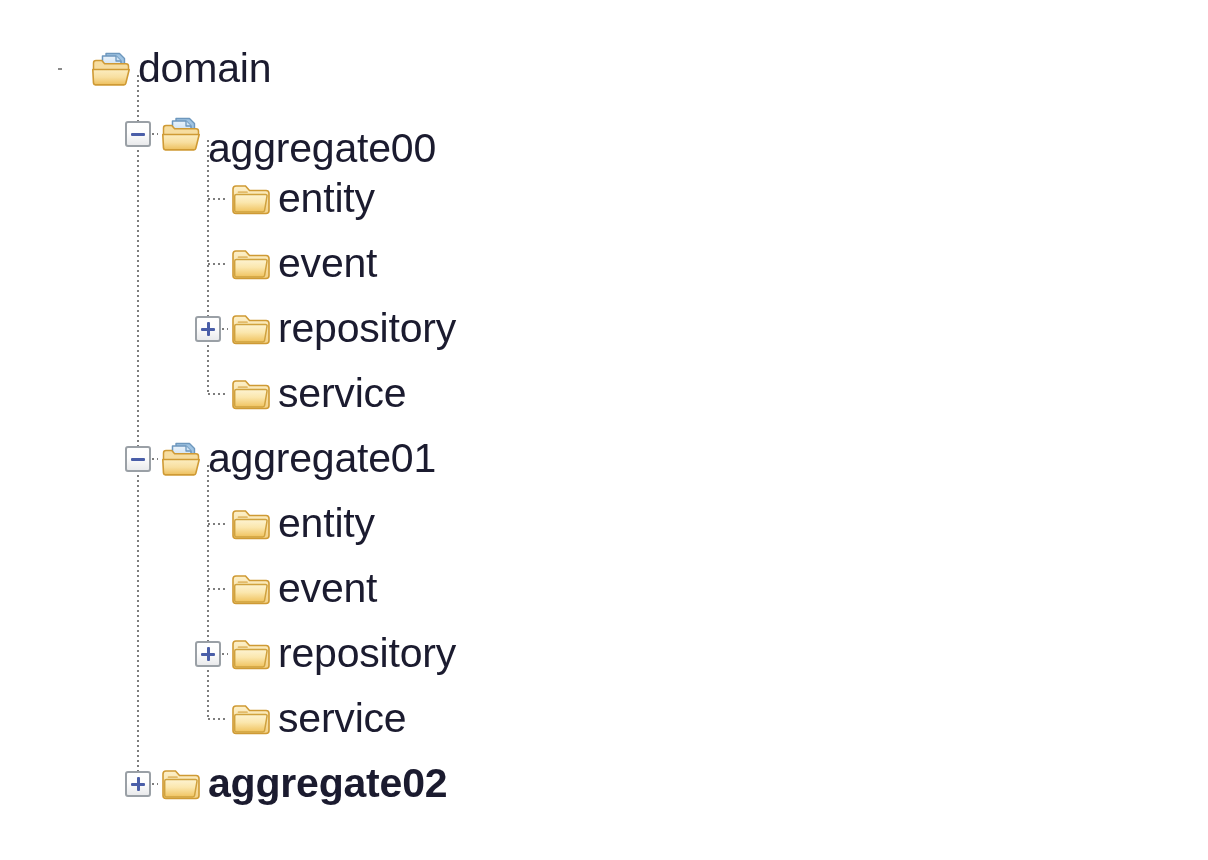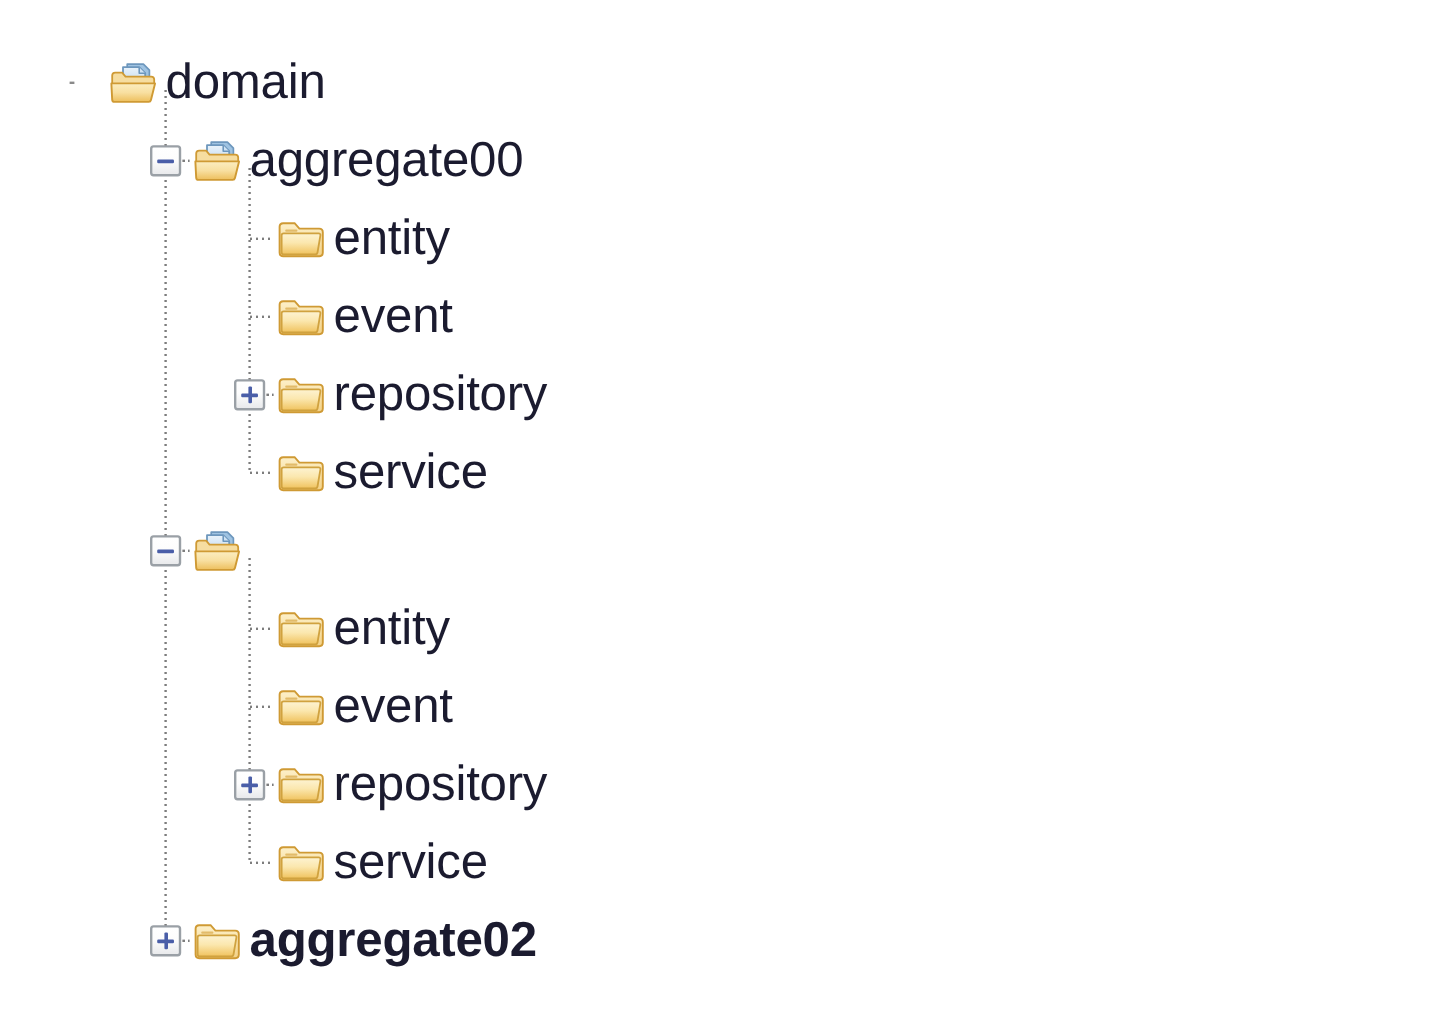--- a/index.html
+++ b/index.html
@@ -130,21 +130,21 @@
     </span>
     <span class="node-label" style="left: 138px; top: 68.5px;">domain</span>
     <div class="tree-row" style="top: 101px; width: 1208px;"></div>
     <div class="guide-h" style="left: 152px; top: 132.5px; width: 6px;"></div>
     <div class="toggle" style="left: 125px; top: 120.5px;"></div>
     <span class="icon" style="left: 160px; top: 114.5px;">
       <svg viewBox="0 0 42 38">
         <use href="#sym-package"></use>
       </svg>
     </span>
-    <span class="node-label" style="left: 208px; top: 134px;">aggregate00</span>
+    <span class="node-label" style="left: 208px; top: 149px;">aggregate00</span>
     <div class="tree-row" style="top: 166px; width: 1208px;"></div>
     <div class="guide-h" style="left: 208px; top: 197.5px; width: 20px;"></div>
     <span class="icon" style="left: 230px; top: 179.5px;">
       <svg viewBox="0 0 42 38">
         <use href="#sym-folder"></use>
       </svg>
     </span>
     <span class="node-label" style="left: 278px; top: 198.5px;">entity</span>
     <div class="tree-row" style="top: 231px; width: 1208px;"></div>
     <div class="guide-h" style="left: 208px; top: 262.5px; width: 20px;"></div>
@@ -172,20 +172,21 @@
     </span>
     <span class="node-label" style="left: 278px; top: 393.5px;">service</span>
     <div class="tree-row" style="top: 426px; width: 1208px;"></div>
     <div class="guide-h" style="left: 152px; top: 457.5px; width: 6px;"></div>
     <div class="toggle" style="left: 125px; top: 445.5px;"></div>
     <span class="icon" style="left: 160px; top: 439.5px;">
       <svg viewBox="0 0 42 38">
         <use href="#sym-package"></use>
       </svg>
     </span>
+    <span class="node-label" style="left: 208px; top: 458.5px;">aggregate01</span>
     <div class="tree-row" style="top: 491px; width: 1208px;"></div>
     <div class="guide-h" style="left: 208px; top: 522.5px; width: 20px;"></div>
     <span class="icon" style="left: 230px; top: 504.5px;">
       <svg viewBox="0 0 42 38">
         <use href="#sym-folder"></use>
       </svg>
     </span>
     <span class="node-label" style="left: 278px; top: 523.5px;">entity</span>
     <div class="tree-row" style="top: 556px; width: 1208px;"></div>
     <div class="guide-h" style="left: 208px; top: 587.5px; width: 20px;"></div>

